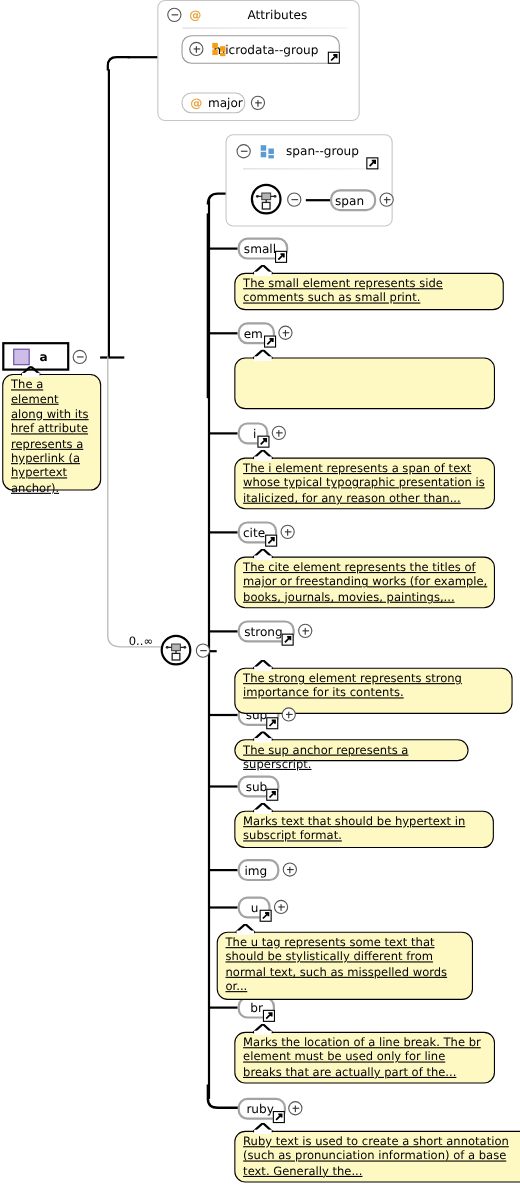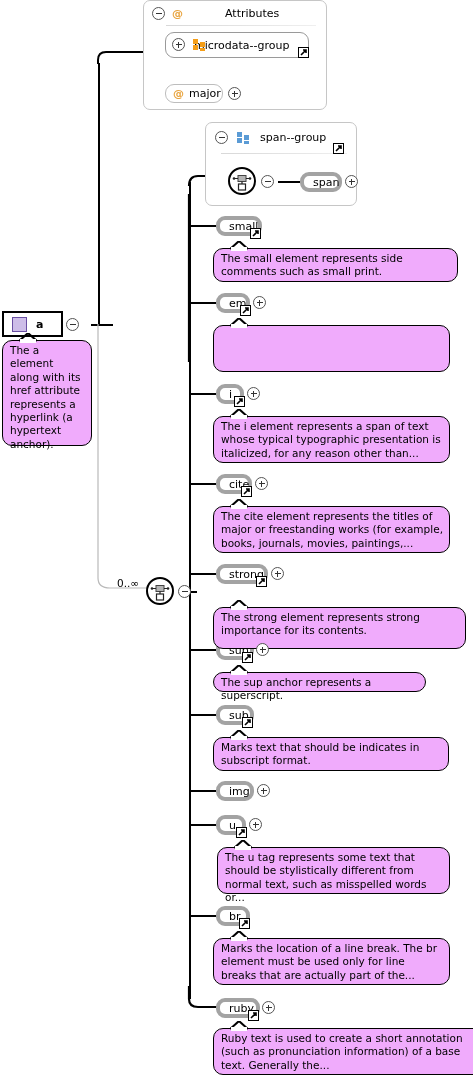--- a/index.html
+++ b/index.html
@@ -54,27 +54,27 @@
     font-size: 11px;
     color: #000000;
     font-weight: bold;
     letter-spacing: .2px;
   }
 
   
   .capsule {
     position: absolute;
     box-sizing: border-box;
-    border: 4px solid #a3a3a3;
+    border: 2px solid #a3a3a3;
     border-radius: 9px;
     background: #ffffff;
     height: 20px;
     display: flex;
     align-items: center;
-    justify-content: flex-start;
+    justify-content: flex-end;
     padding: 0 9px;
     font-size: 11px;
     color: #000000;
     white-space: nowrap;
   }
   .capsule.thin {
     border: 1px solid #9a9a9a;
     border-radius: 9px;
   }
   .capsule.attr {
@@ -171,26 +171,27 @@
   .grpicon .s2 { left: 7px; top: 3px; }
   .grpicon .s3 { left: 0;   top: 6px; }
   .grpicon .s4 { left: 7px; top: 9px; height:3px;}
 
   
   .doc {
     position: absolute;
     box-sizing: border-box;
     border: 1px solid #000000;
     border-radius: 10px;
-    background: #f0abfc;
+    background: #fef9c3;
     padding: 3px 6px 3px 7px;
     font-size: 10.5px;
     line-height: 13.4px;
     color: #000000;
     z-index: 3;
+    text-decoration: underline;
   }
   .doc .tip {
     position: absolute;
     left: 16px;
     top: -8px;
     width: 18px;
     height: 9px;
     overflow: hidden;
   }
   .doc .tip::before {
@@ -451,38 +452,38 @@
   <div class="capsule" style="left:216px; top:705px; width:38px;">
     <span>sub</span>
   </div>
   <div class="jump" style="left:242px; top:717px;">
     <svg width="9" height="9" viewBox="0 0 9 9">
         <path d="M2,7 L7,2 M4,2 L7,2 L7,5" fill="none" stroke="#000" stroke-width="1.6"></path>
       </svg>
   </div>
   <div class="doc" style="left:213px; top:737px; width:236px; height:34px;">
     <div class="tip"></div><div class="tipfill"></div>
-    <span>Marks text that should be indicates in subscript format.</span>
+    <span>Marks text that should be hypertext in subscript format.</span>
   </div>
 
   <div class="capsule" style="left:216px; top:781px; width:38px;">
     <span>img</span>
   </div>
   <div class="toggle plus" style="left:257px; top:784px;"></div>
 
   <div class="capsule" style="left:216px; top:815px; width:30px;">
     <span>u</span>
   </div>
   <div class="jump" style="left:236px; top:827px;">
     <svg width="9" height="9" viewBox="0 0 9 9">
         <path d="M2,7 L7,2 M4,2 L7,2 L7,5" fill="none" stroke="#000" stroke-width="1.6"></path>
       </svg>
   </div>
   <div class="toggle plus" style="left:249px; top:818px;"></div>
-  <div class="doc" style="left:217px; top:847px; width:233px; height:47px;">
+  <div class="doc" style="left:197px; top:847px; width:233px; height:62px;">
     <div class="tip"></div><div class="tipfill"></div>
     <span>The u tag represents some text that should be stylistically different from normal text, such as misspelled words or...</span>
   </div>
 
   <div class="capsule" style="left:216px; top:906px; width:34px;">
     <span>br</span>
   </div>
   <div class="jump" style="left:239px; top:918px;">
     <svg width="9" height="9" viewBox="0 0 9 9">
         <path d="M2,7 L7,2 M4,2 L7,2 L7,5" fill="none" stroke="#000" stroke-width="1.6"></path>

